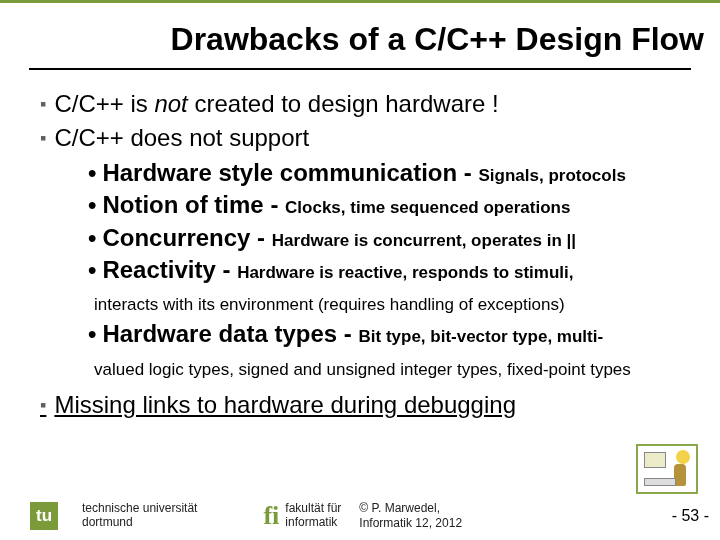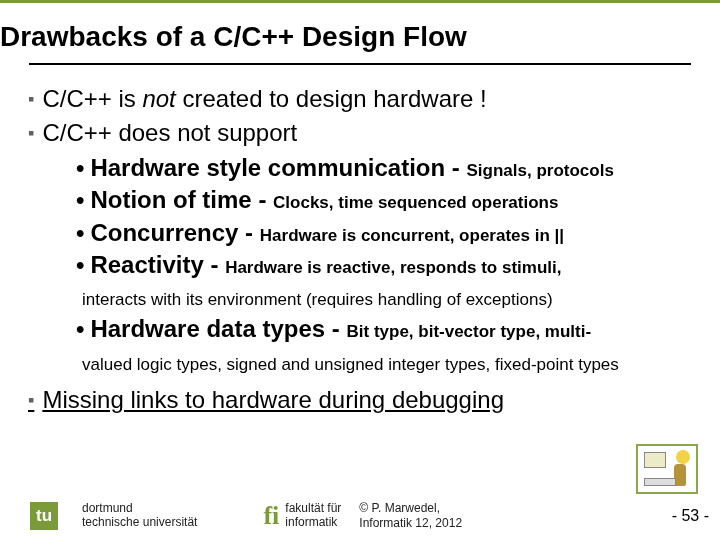--- a/index.html
+++ b/index.html
@@ -10,34 +10,34 @@
     font-family: Arial, Helvetica, sans-serif;
     position: relative;
     overflow: hidden;
   }
   .top-rule {
     height: 3px;
     background: #7b9b3a;
     width: 100%;
   }
   .title {
-    text-align: left;
-    font-size: 28px;
+    text-align: right;
+    font-size: 32px;
     font-weight: bold;
     margin: 18px 16px 10px 0;
     color: #000;
   }
   .title-rule {
     height: 2px;
     background: #000;
     width: 92%;
     margin: 0 auto 18px auto;
   }
   .content {
-    padding: 0 30px 0 28px;
+    padding: 0 30px 0 40px;
   }
   .lvl1 {
     font-size: 24px;
     line-height: 1.35;
     margin-bottom: 2px;
   }
   .lvl1 .sq {
     color: #606060;
     font-size: 18px;
     position: relative;
@@ -207,22 +207,22 @@
   <div class="monitor"></div>
   <div class="person"></div>
   <div class="kb"></div>
 </div>
 
 <div class="footer">
   <div class="tu-logo">
     <div class="tu-box">tu</div>
   </div>
   <div class="tu-text">
+    <div>technische universität</div>
     <div>dortmund</div>
-    <div>technische universität</div>
   </div>
   <div class="fi-logo">
     <div class="fi-mark">fi</div>
     <div class="tu-text">
       <div>fakultät für</div>
       <div>informatik</div>
     </div>
   </div>
   <div class="copy">
     <div>© P. Marwedel,</div>

